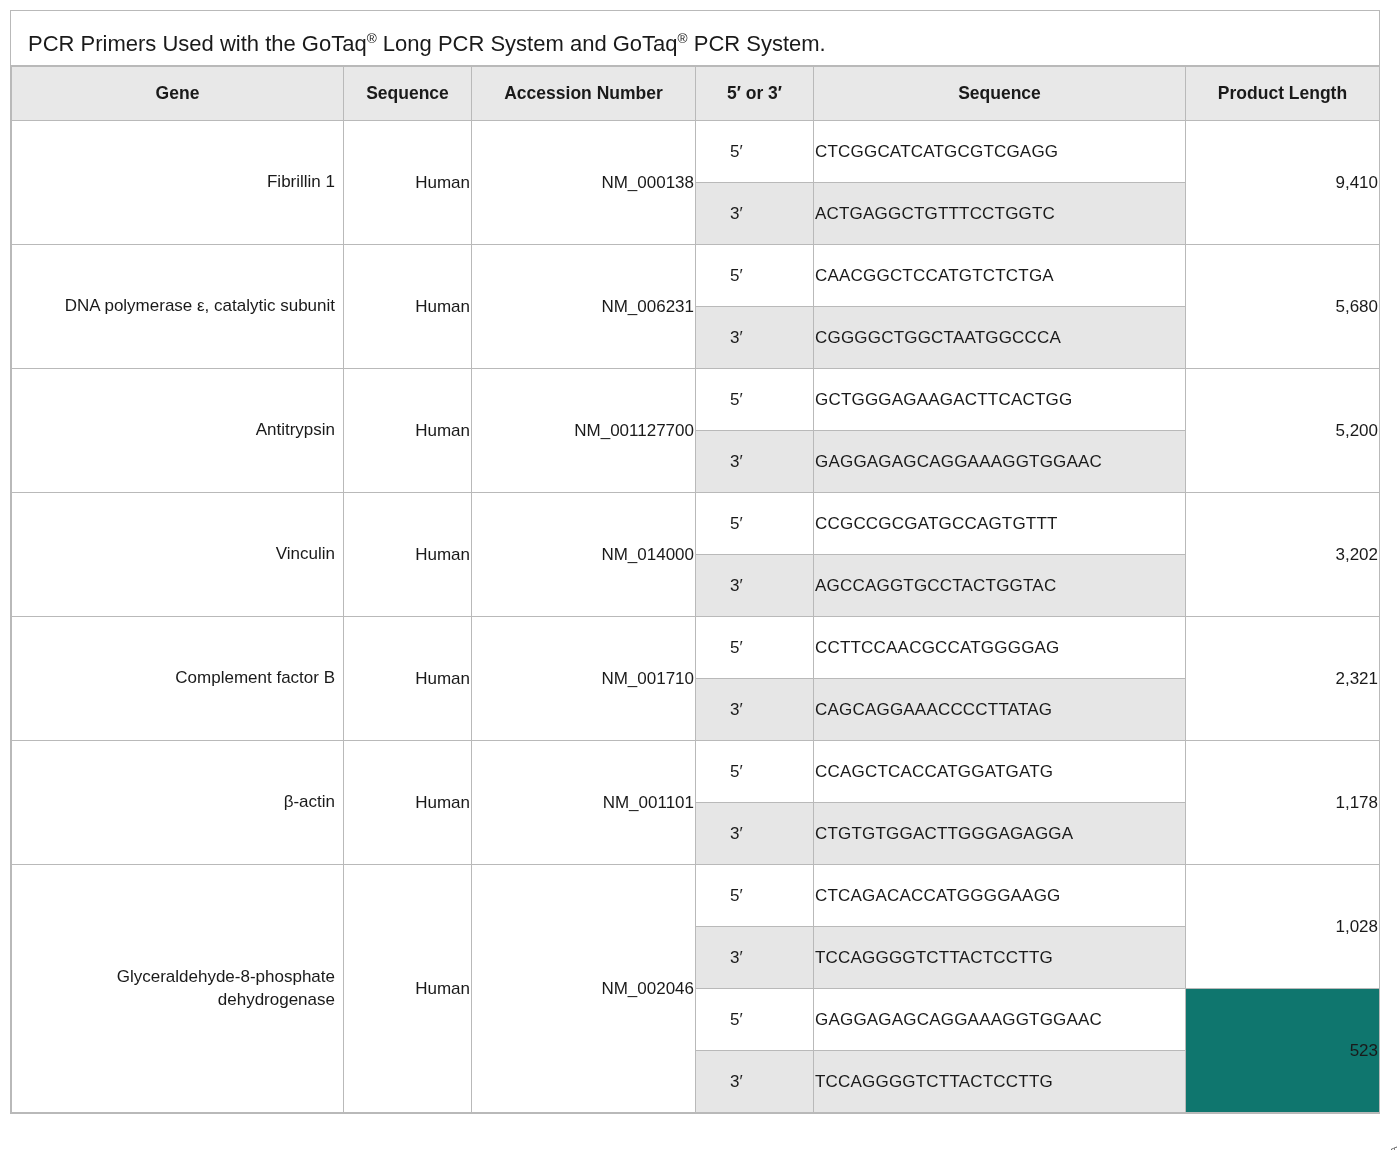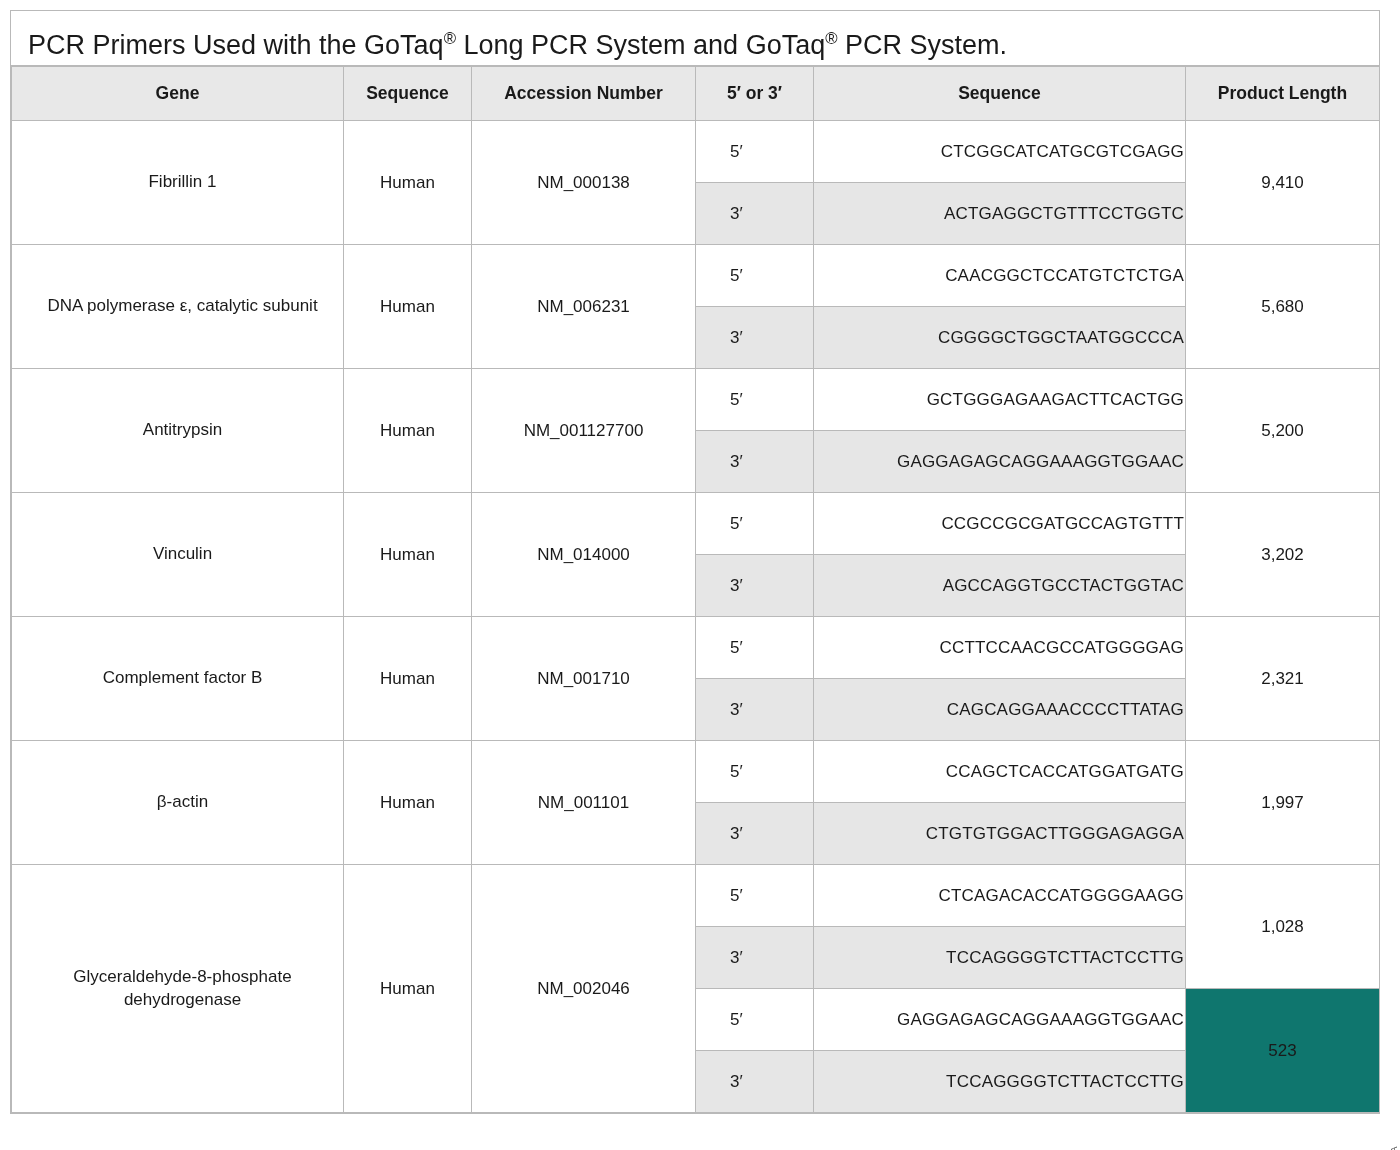--- a/index.html
+++ b/index.html
@@ -25,21 +25,21 @@
     top: 10px;
     width: 1370px;
     border: 1px solid #b9b9b9;
     box-sizing: border-box;
     background: #ffffff;
   }
   .caption {
     height: 55px;
     line-height: 55px;
     padding-left: 17px;
-    font-size: 27px;
+    font-size: 22px;
     color: #1a1a1a;
     background: #ffffff;
     border-bottom: 1px solid #b9b9b9;
     box-sizing: border-box;
     white-space: nowrap;
     overflow: hidden;
   }
   table.primers {
     border-collapse: collapse;
     width: 100%;
@@ -63,36 +63,36 @@
     font-size: 17.5px;
   }
   .col-gene   { width: 332px; }
   .col-species{ width: 128px; }
   .col-acc    { width: 224px; }
   .col-end    { width: 118px; }
   .col-seq    { width: 372px; }
   .col-prod   { width: 194px; }
 
   td.gene {
-    text-align: center;
+    text-align: right;
     padding-left: 18px;
     padding-right: 8px;
     line-height: 1.35;
   }
   td.species, td.acc, td.prod {
-    text-align: center;
+    text-align: right;
     margin-top: 33px;
   }
   td.end {
     text-align: left;
     padding-left: 34px;
     height: 62px;
   }
   td.seq {
-    text-align: right;
+    text-align: left;
     height: 62px;
     letter-spacing: 0.2px;
     margin-top: 7px;
   }
   tr.shaded td.end,
   tr.shaded td.seq {
     background: #e6e6e6;
   }
   tr.plain td.end,
   tr.plain td.seq {
@@ -206,21 +206,21 @@
           <tr class="shaded">
             <td class="end">3′</td>
             <td class="seq">CAGCAGGAAACCCCTTATAG</td>
           </tr>
           <tr class="plain">
             <td class="gene" rowspan="2">β-actin</td>
             <td class="species" rowspan="2">Human</td>
             <td class="acc" rowspan="2">NM_001101</td>
             <td class="end">5′</td>
             <td class="seq">CCAGCTCACCATGGATGATG</td>
-            <td class="prod" rowspan="2">1,997</td>
+            <td class="prod" rowspan="2">1,178</td>
           </tr>
           <tr class="shaded">
             <td class="end">3′</td>
             <td class="seq">CTGTGTGGACTTGGGAGAGGA</td>
           </tr>
           <tr class="plain">
             <td class="gene" rowspan="4">Glyceraldehyde-8-phosphate dehydrogenase</td>
             <td class="species" rowspan="4">Human</td>
             <td class="acc" rowspan="4">NM_002046</td>
             <td class="end">5′</td>

